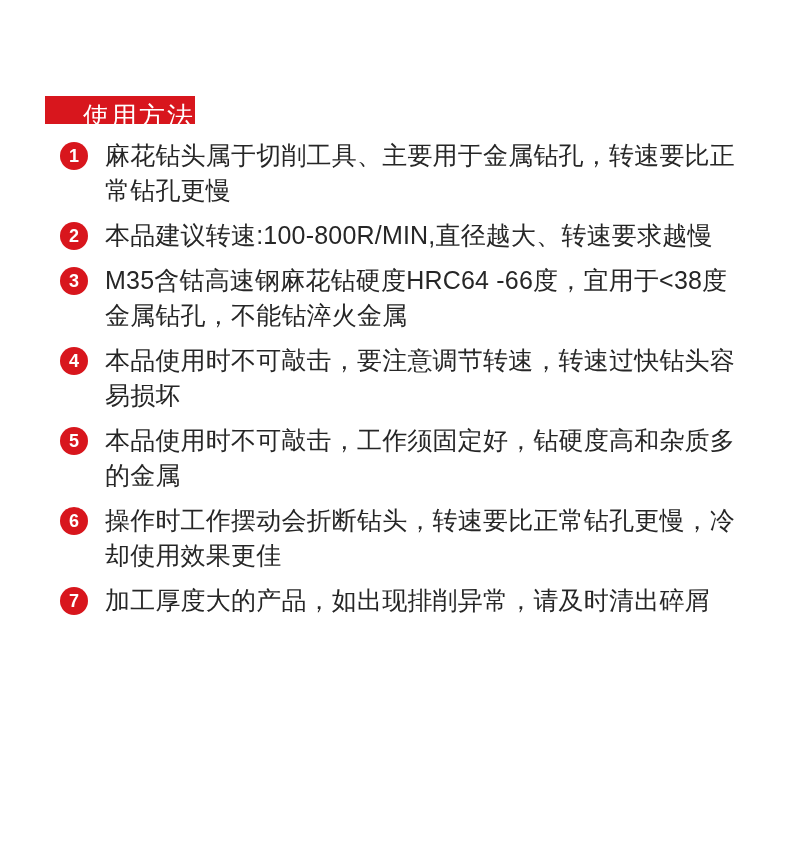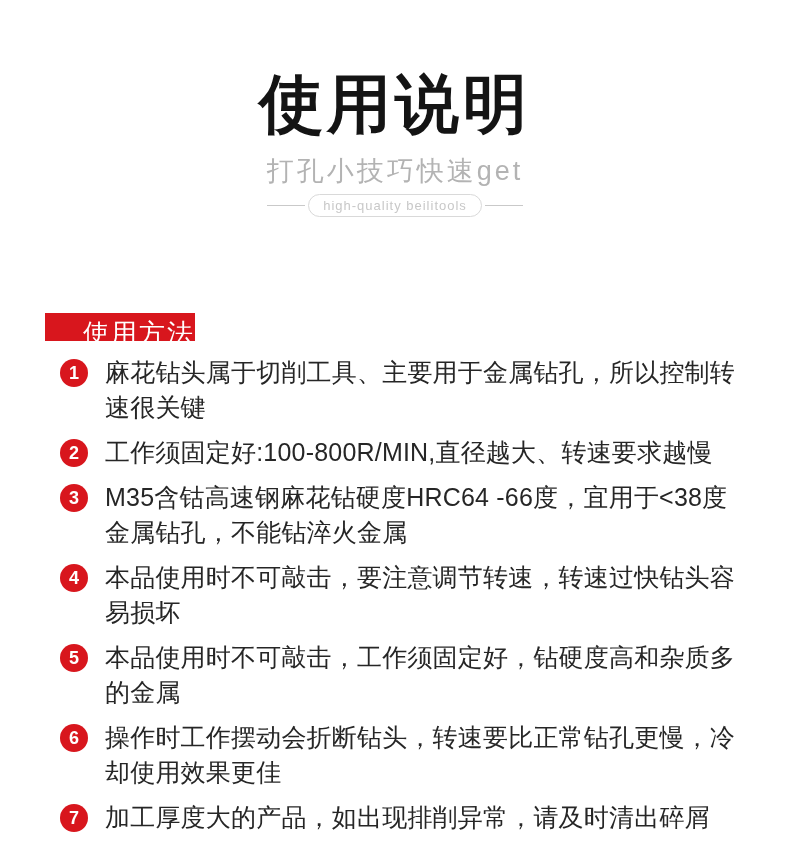--- a/index.html
+++ b/index.html
@@ -97,40 +97,31 @@
     line-height:35px;
     color:#262626;
     letter-spacing:0.2px;
   }
 </style>
 </head>
 <body>
 
 <div class="page">
 
-  <div class="header">
-    <div class="main-title">使用说明</div>
-    <div class="sub-title">打孔小技巧快速get</div>
-    <div class="badge-row">
-      <span class="hline"></span>
-      <span class="pill">high-quality beilitools</span>
-      <span class="hline"></span>
-    </div>
-  </div>
 
   <div class="section-heading">使用方法</div>
 
   <ul class="instruction-list">
     <li class="instruction-item">
       <span class="num-badge">1</span>
-      <span class="item-text">麻花钻头属于切削工具、主要用于金属钻孔，所以控制转速很关键</span>
+      <span class="item-text">麻花钻头属于切削工具、主要用于金属钻孔，转速要比正常钻孔更慢</span>
     </li>
     <li class="instruction-item">
       <span class="num-badge">2</span>
-      <span class="item-text">工作须固定好:100-800R/MIN,直径越大、转速要求越慢</span>
+      <span class="item-text">本品建议转速:100-800R/MIN,直径越大、转速要求越慢</span>
     </li>
     <li class="instruction-item">
       <span class="num-badge">3</span>
       <span class="item-text">M35含钴高速钢麻花钻硬度HRC64 -66度，宜用于&lt;38度金属钻孔，不能钻淬火金属</span>
     </li>
     <li class="instruction-item">
       <span class="num-badge">4</span>
       <span class="item-text">本品使用时不可敲击，要注意调节转速，转速过快钻头容易损坏</span>
     </li>
     <li class="instruction-item">

